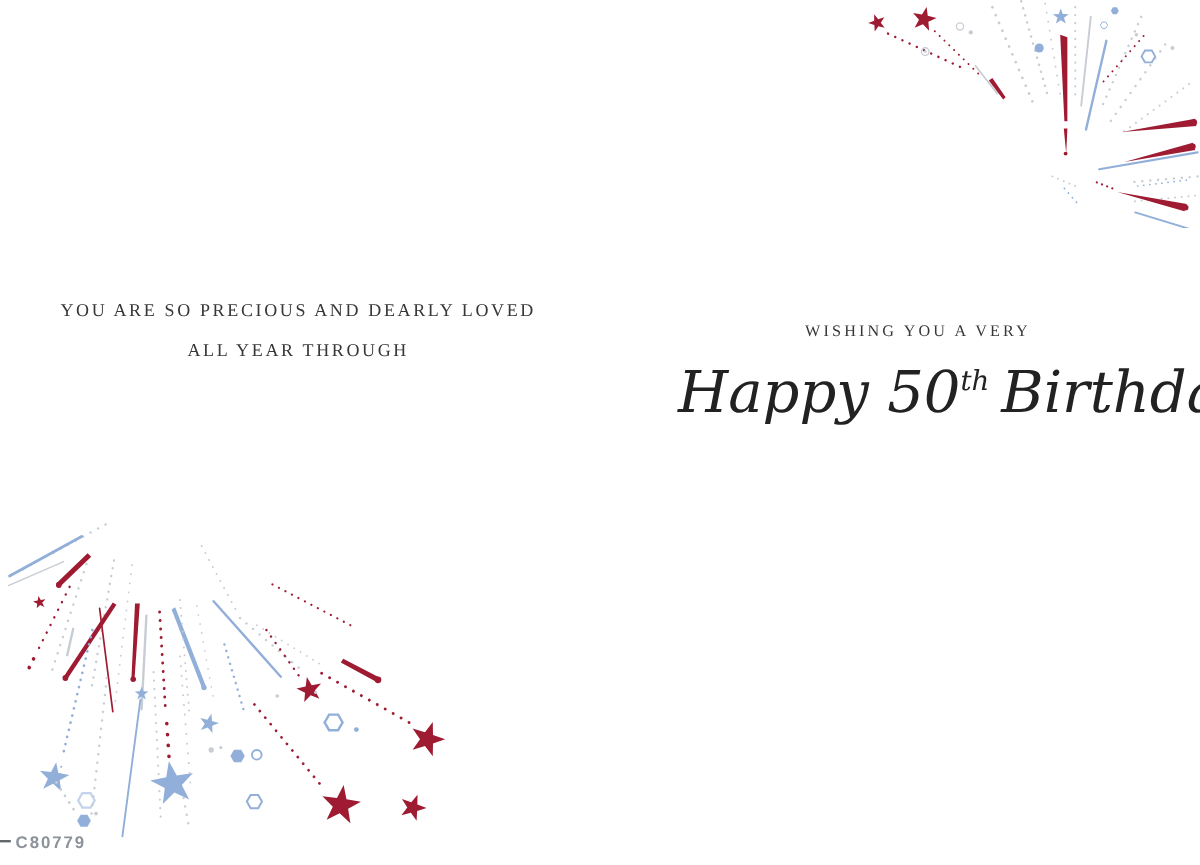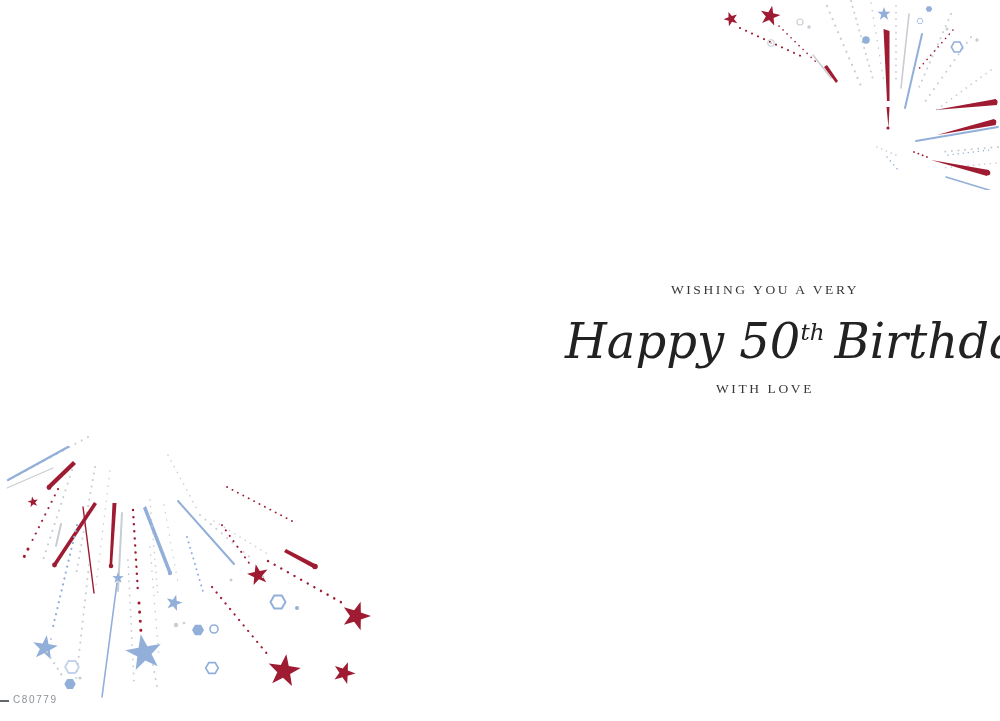--- a/index.html
+++ b/index.html
@@ -13,38 +13,38 @@
   
   .verse{
     position:absolute;left:40px;top:242px;width:417px;
     text-align:center;color:var(--text-dark,#373737);
     font-size:15px;letter-spacing:2.2px;line-height:34px;
   }
   .verse .para + .para{margin-top:7px;}
 
   
   .rightmsg{
-    position:absolute;left:565px;top:282px;width:400px;
+    position:absolute;left:565px;top:268px;width:400px;
     text-align:center;color:var(--text-dark,#373737);
   }
   .lead,.signoff{font-size:13.5px;letter-spacing:2.6px;}
   .headline{
     font-family:"DejaVu Serif",serif;font-style:italic;
     font-size:48px;line-height:64px;color:var(--script-black,#222222);
     margin-top:2px;white-space:nowrap;
   }
   .headline .ord{font-size:23px;vertical-align:18px;font-style:italic;text-align:center;}
   .headline .rest{margin-left:10px;}
   .signoff{margin-top:8px;}
 
   
   .code{
     position:absolute;left:13px;top:694px;
     font-family:"Liberation Sans",sans-serif;
-    font-size:10px;letter-spacing:1.6px;color:var(--code-gray,#8d939a);
+    font-size:14px;letter-spacing:1.6px;color:var(--code-gray,#8d939a);font-weight:bold;
   }
   .cropmark{
     position:absolute;left:0;top:700px;width:9px;height:2px;
     background:var(--crop-mark,#63676b);
   }
 
   
   .fw{position:absolute;}
   .fw-tr{left:700px;top:0;}
   .fw-bl{left:0;top:425px;}
@@ -181,26 +181,29 @@
       <line class="str-b" x1="117" y1="158" x2="102" y2="272" stroke-width="1.6"></line>
       <line class="str-g" x1="89" y1="140" x2="76" y2="256" stroke-width="2" stroke-dasharray="0.1 7"></line>
       <line class="str-g" x1="150" y1="122" x2="159" y2="232" stroke-width="1.6" stroke-dasharray="0.1 8"></line>
       <line class="str-g" x1="153" y1="240" x2="157" y2="262" stroke-width="2" stroke-dasharray="0.1 7"></line>
       <circle class="fil-g" cx="231" cy="155" r="1.5"></circle>
       <circle class="fil-g" cx="263" cy="152" r="1.3"></circle>
     </g>
   </svg>
 
   <div class="verse">
+    <div class="para">
+      <div>YOU ARE SO PRECIOUS AND DEARLY LOVED</div>
+      <div>ALL YEAR THROUGH</div>
+    </div>
   </div>
 
   <div class="rightmsg">
     <div class="lead">WISHING YOU A VERY</div>
     <div class="headline">
       <span>Happy 50</span><span class="ord">th</span><span class="rest">Birthday</span>
     </div>
-    <div class="signoff">WITH LOVE</div>
   </div>
 
   <div class="cropmark"></div>
   <div class="code">C80779</div>
 
 </div>
 
 </body></html>

